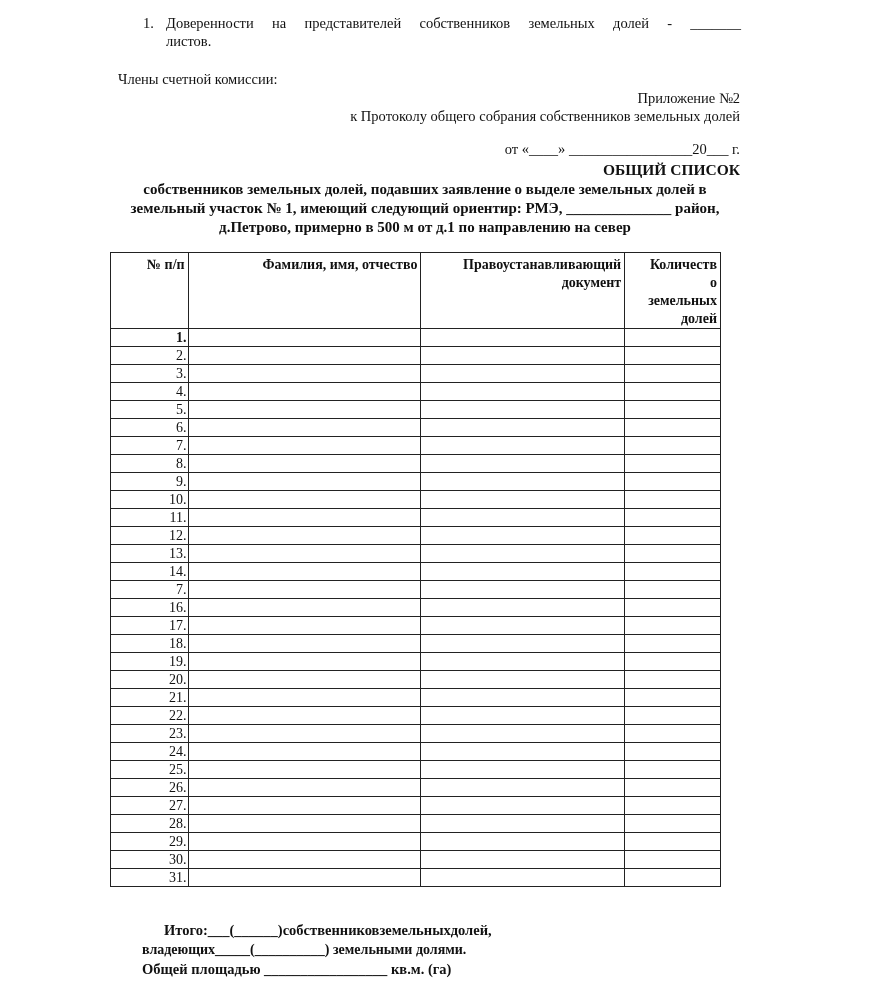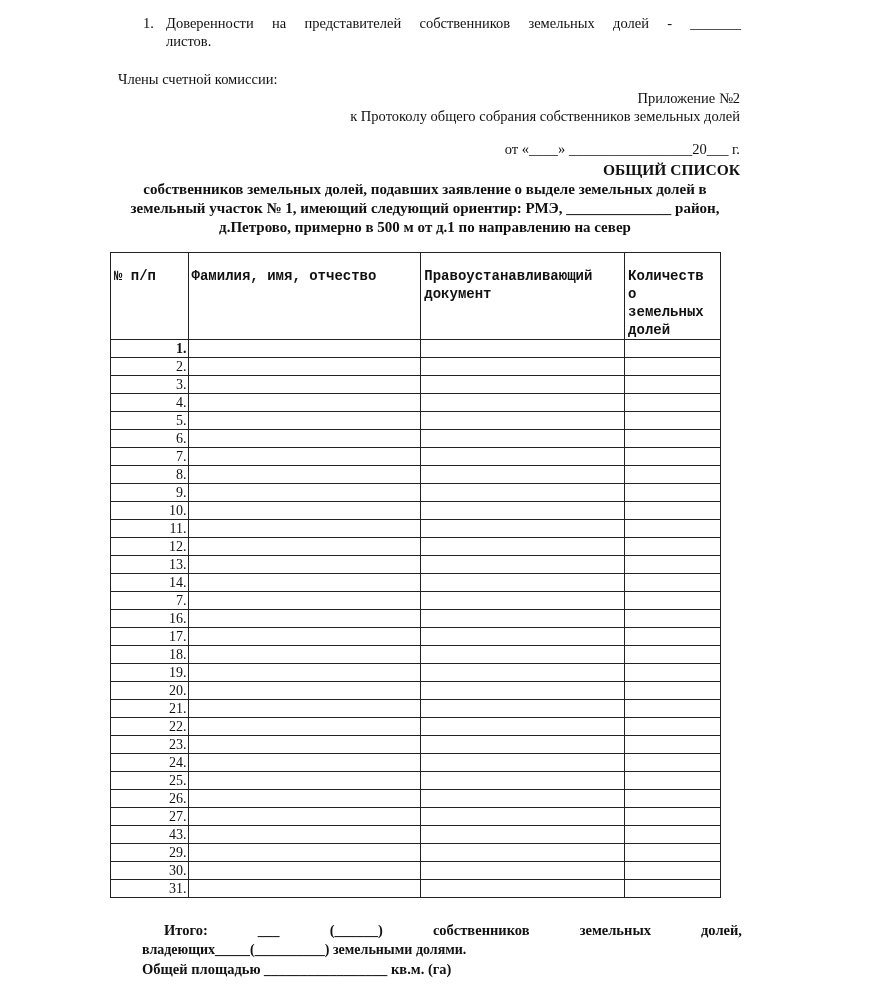--- a/index.html
+++ b/index.html
@@ -10,24 +10,24 @@
   .b { font-weight:bold; }
   .item1 { left:143px; top:14px; width:600px; }
   .item1 .num { position:absolute; left:0; top:0; }
   .item1 .txt { position:absolute; left:23px; top:0; width:575px; text-align:justify; text-align-last:justify; }
   .item1 .txt2 { position:absolute; left:23px; top:18px; }
   .members { left:118px; top:70px; }
   .appx { right:130px; text-align:right; }
   .title { left:110px; width:630px; text-align:center; font-size:15px; line-height:19px; }
   table.list { position:absolute; left:110px; top:252px; border-collapse:collapse; width:611px; }
   table.list td, table.list th { border:1.3px solid #222; padding:0 3px; font-size:14px; height:17px; line-height:17px; }
-  table.list th { font-weight:bold; vertical-align:top; text-align:left; height:72px; padding-top:14px; line-height:18px;font-family:Liberation Mono, monospace; }
+  table.list th { font-weight:bold; vertical-align:top; text-align:right; height:72px; padding-top:3px; line-height:18px; }
   table.list td.n { text-align:right; padding-right:1px; }
   .c1 { width:71px; } .c2 { width:227px; } .c3 { width:197px; } .c4 { width:89px; }
-  .sum1 { left:164px; top:922px; width:578px; display:flex; justify-content:space-between; font-weight:bold; font-size:14.5px; }
+  .sum1 { left:164px; top:922px; width:578px; display:flex; justify-content:flex-start; font-weight:bold; font-size:14.5px; }
   .sum2 { left:142px; top:942px; font-weight:bold; font-size:14px; }
   .sum3 { left:142px; top:961px; font-weight:bold; font-size:14.5px; }
 </style>
 </head>
 <body>
 
 <div class="abs p item1">
   <span class="num">1.</span>
   <span class="txt">Доверенности на представителей собственников земельных долей - _______</span>
   <span class="txt2">листов.</span>
@@ -214,21 +214,21 @@
         <td></td>
         <td></td>
       </tr>
       <tr>
         <td class="n">27.</td>
         <td></td>
         <td></td>
         <td></td>
       </tr>
       <tr>
-        <td class="n">43.</td>
+        <td class="n">28.</td>
         <td></td>
         <td></td>
         <td></td>
       </tr>
       <tr>
         <td class="n">29.</td>
         <td></td>
         <td></td>
         <td></td>
       </tr>

